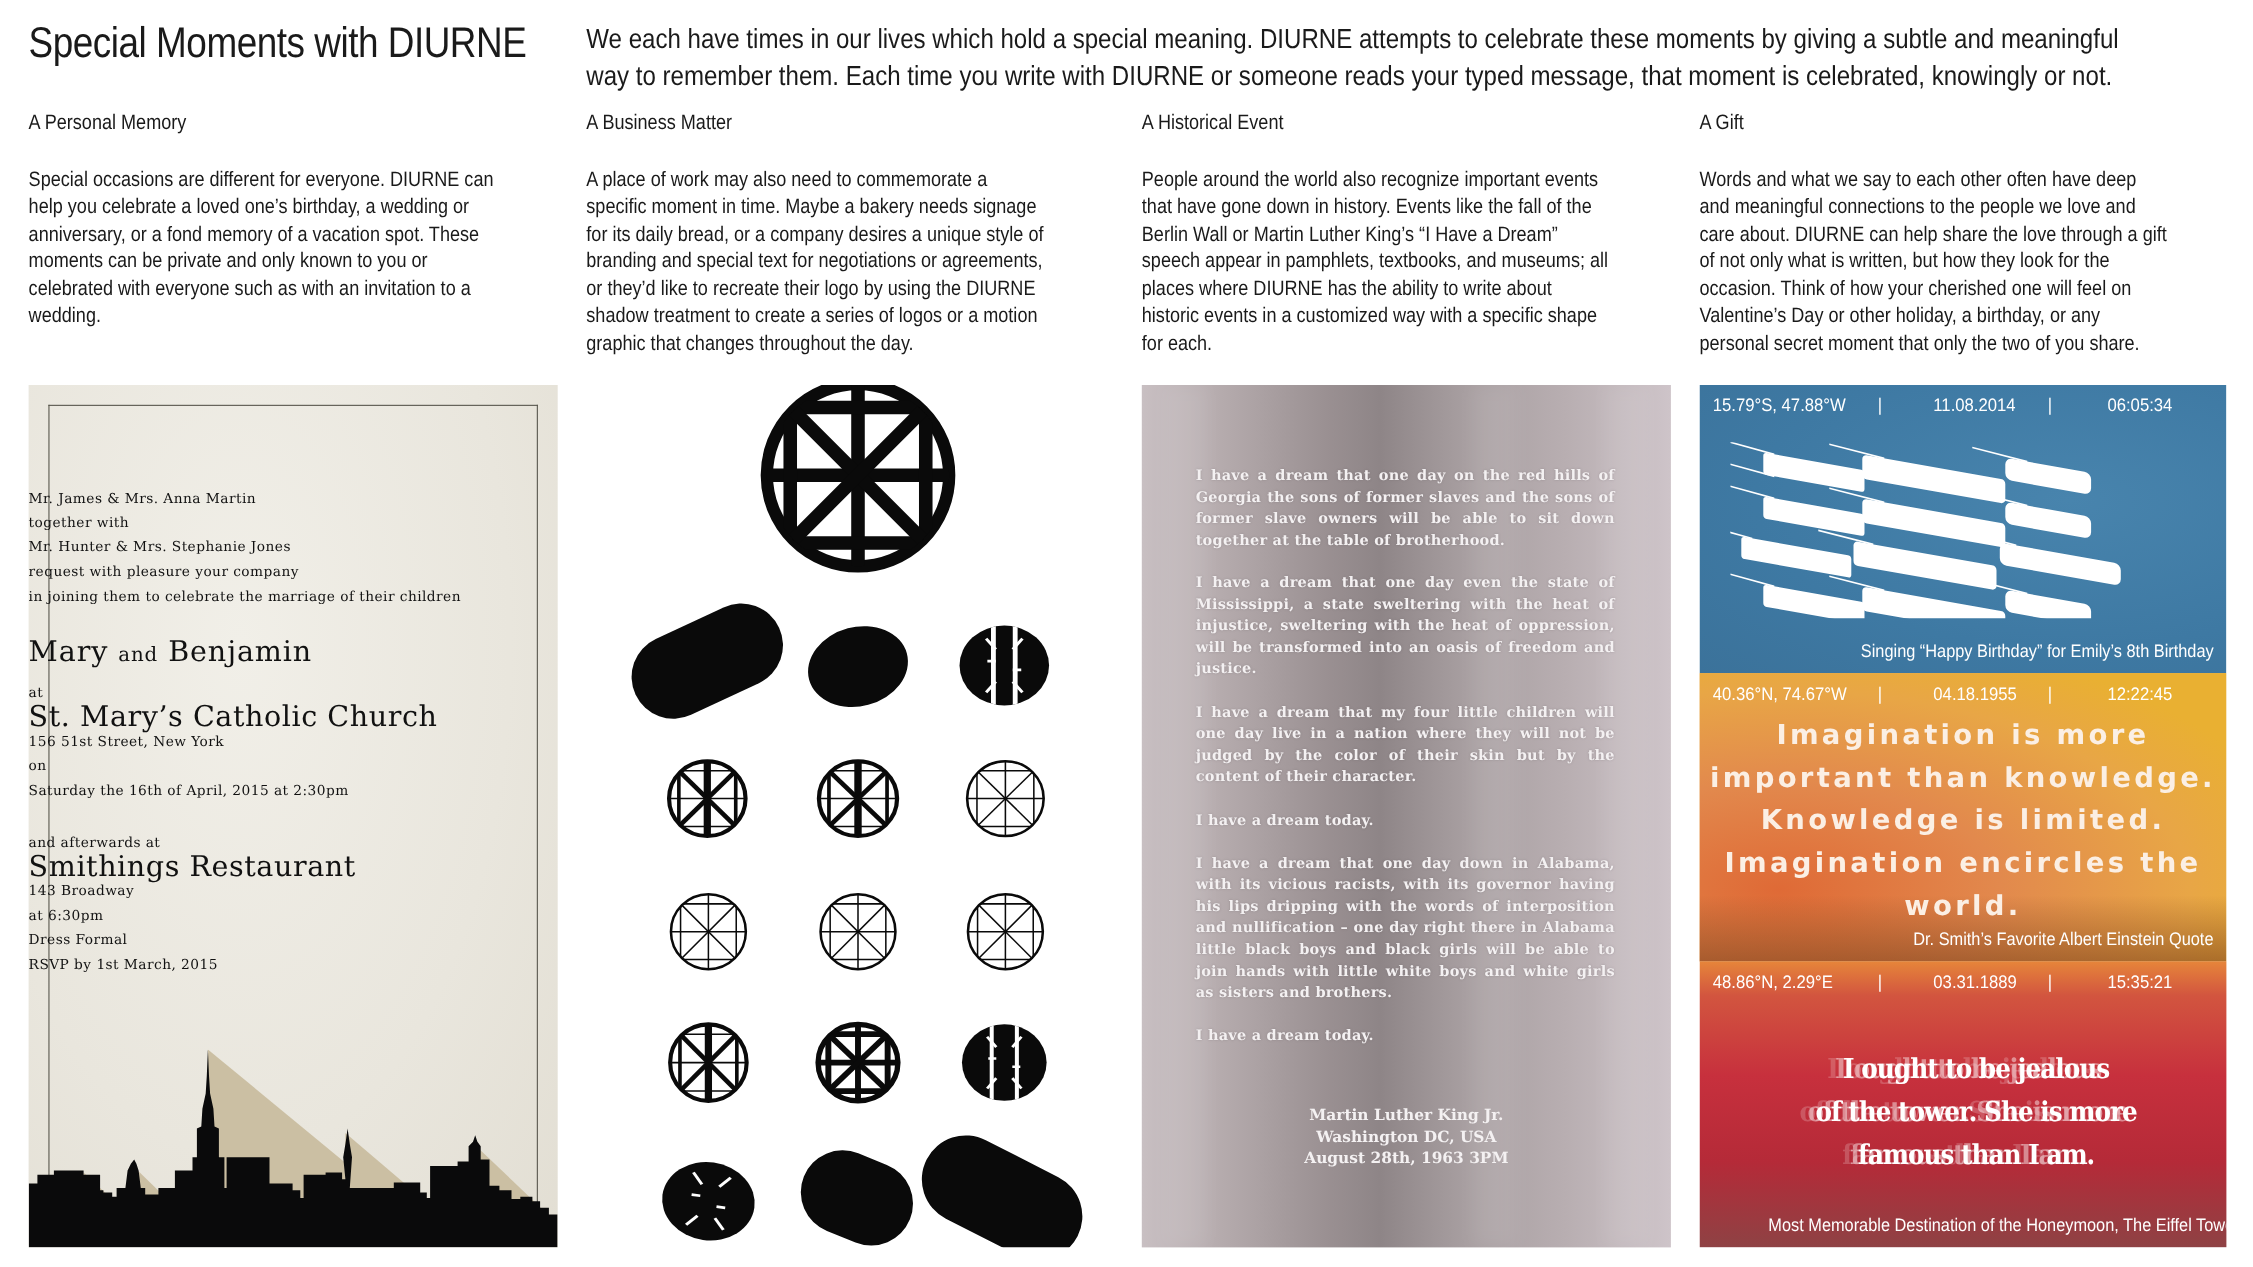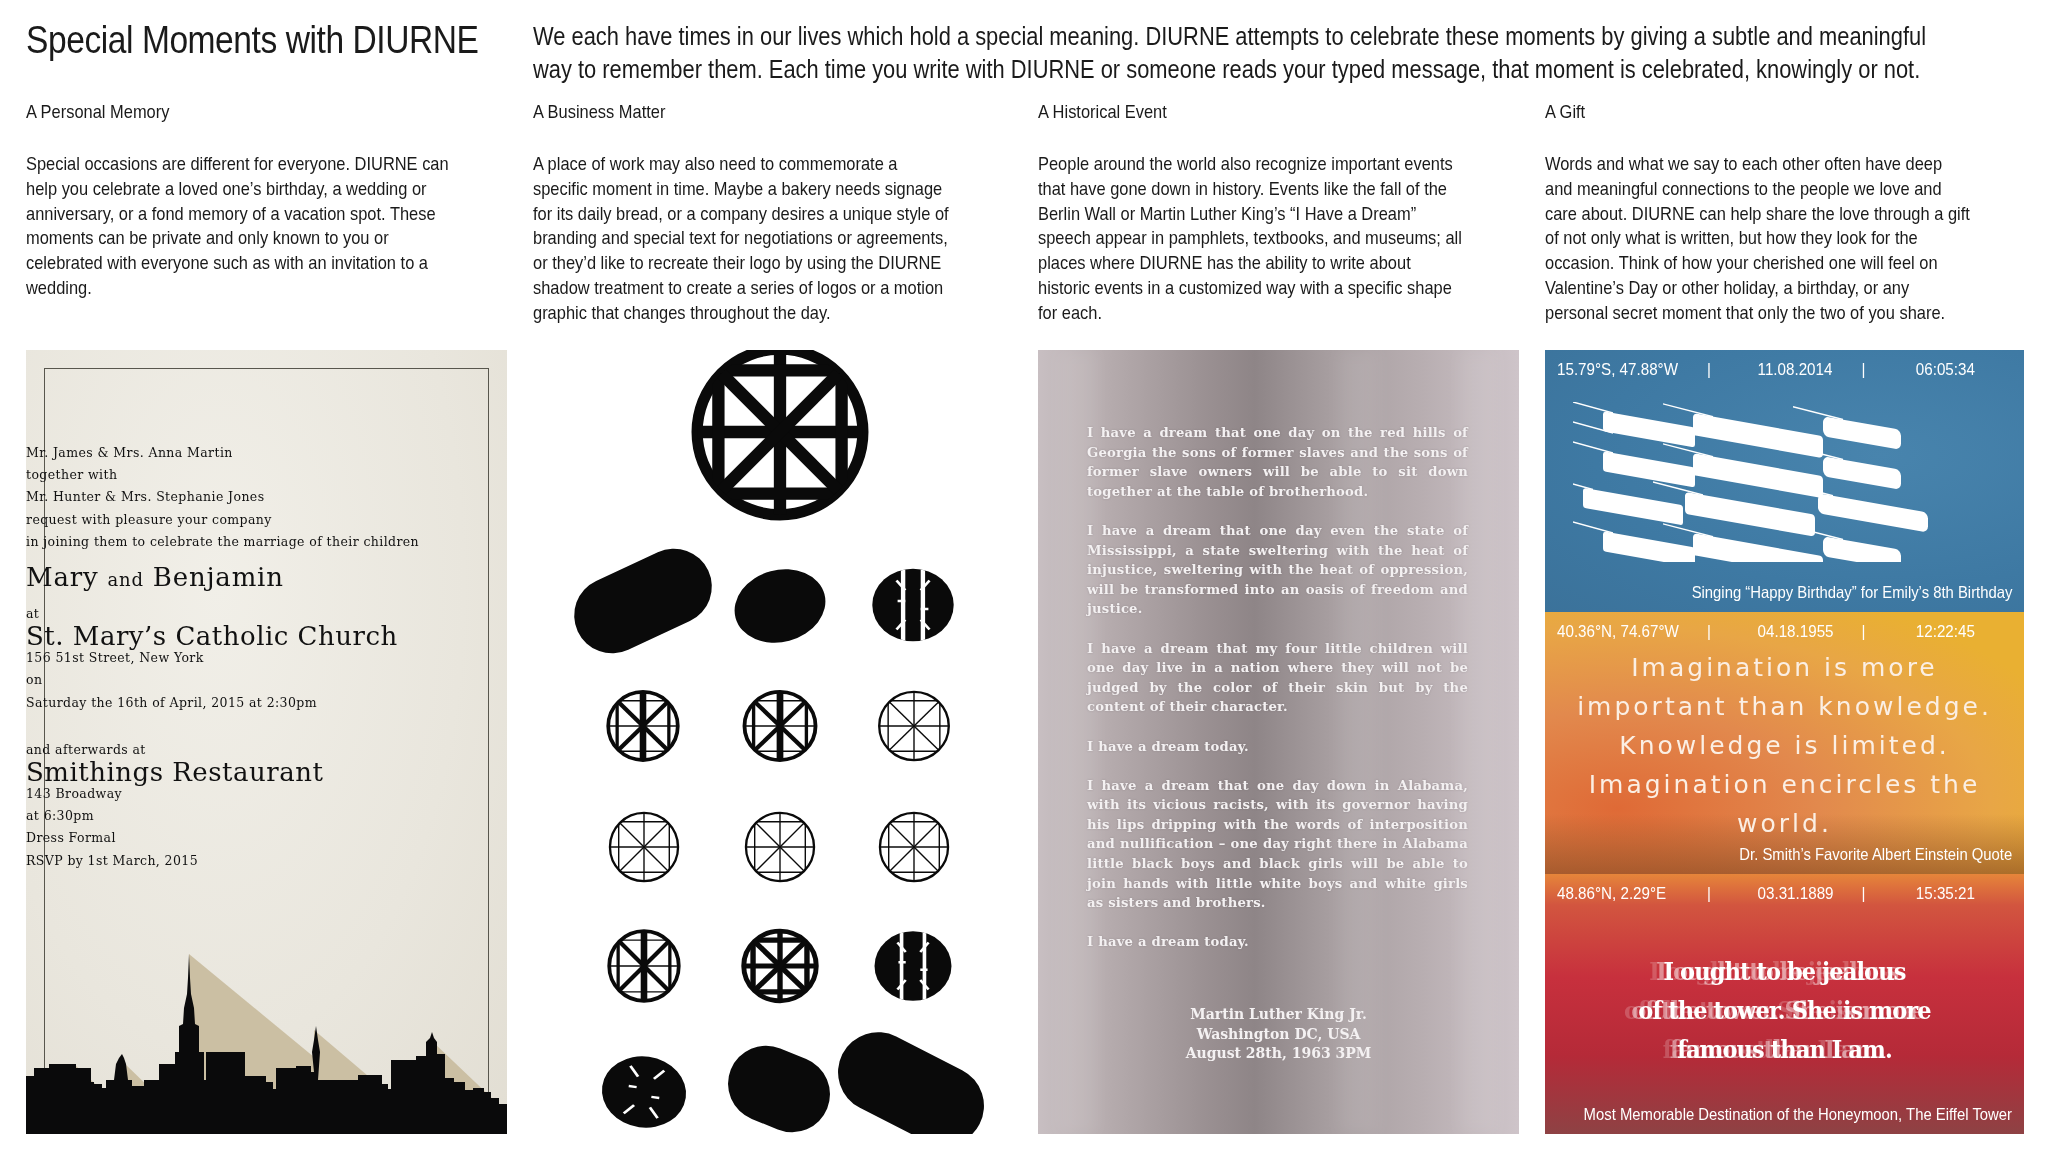--- a/index.html
+++ b/index.html
@@ -20,21 +20,21 @@
   .p1 { left:26px; background: radial-gradient(ellipse at 40% 30%, #f1efe8 0%, #e9e6dd 60%, #e2ded3 100%); }
   .p2 { left:533px; background:#ffffff; }
   .p3 { left:1038px; background:
         linear-gradient(90deg, #c8bfc2 0%, #b5abad 15%, #9a9092 35%, #8e8587 45%, #a69d9f 60%, #b8aeb1 80%, #cec4c9 100%); }
   .p4 { left:1545px; width:479px; background:#ffffff; }
 
   
   .inv-border { position:absolute; left:18px; top:18px; right:18px; bottom:10px; border:1.5px solid #58564d; border-bottom:none; }
   .inv { position:absolute; left:0; right:0; top:92px; text-align:left; font-family:"DejaVu Serif", serif; color:#111; }
   .inv .sm { font-size:12.5px; line-height:22.2px; letter-spacing:0.4px; }
-  .inv .names { font-size:26px; margin-top:8px; line-height:32px; letter-spacing:0.8px; }
+  .inv .names { font-size:26px; margin-top:24px; line-height:32px; letter-spacing:0.8px; }
   .inv .names .and { font-size:18px; }
   .inv .at1 { margin-top:7px; }
   .inv .venue { font-size:26px; line-height:22px; letter-spacing:0.5px; }
   .inv .gap { height:25px; }
   .skyline { position:absolute; left:0; bottom:0; width:481px; height:180px; }
 
   
   .dream { position:absolute; left:49px; top:73px; width:381px; color:#f4f1f2; font-family:"DejaVu Serif", serif;
            font-size:13.2px; line-height:19.6px; text-align:justify; font-weight:bold; letter-spacing:0.2px;
            text-shadow:0 0 2px rgba(90,80,85,0.35); }
@@ -44,23 +44,23 @@
   .blur-streak { position:absolute; top:0; bottom:0; width:40px; background:rgba(255,255,255,0.08); filter:blur(8px); }
 
   
   .card { position:absolute; left:0; width:479px; height:262px; color:#fff; }
   .card .meta { position:absolute; left:12px; right:12px; top:10px; height:22px; font-size:16.5px; transform:scaleX(0.92); transform-origin:left top; width:490px; }
   .card .meta span { position:absolute; top:0; white-space:nowrap; }
   .card .caption { position:absolute; right:12px; bottom:10px; font-size:16.5px; white-space:nowrap; transform:scaleX(0.9); transform-origin:right bottom; }
   .g1 { top:0; background: radial-gradient(ellipse at 70% 40%, #4884ad 0%, #3e79a3 60%, #3b729a 100%); }
   .g2 { top:262px; background: radial-gradient(ellipse at 15% 75%, #df6a36 0%, #e2894d 35%, #e8a646 65%, #e9b032 85%), #e6a23a; }
   .g2::after { content:""; position:absolute; left:0; right:0; bottom:0; height:60px; background:linear-gradient(180deg, rgba(120,60,20,0) 0%, rgba(120,60,25,0.55) 100%); }
-  .g3 { top:524px; height:260px; background: linear-gradient(180deg, #e6853a 0%, #d2553f 12%, #c7303d 40%, #b52a38 70%, #8e4244 100%); }
+  .g3 { top:524px; height:260px; background: linear-gradient(180deg, #e6853a 0%, #d2553f 12%, #c7303d 40%, #b52a38 70%, #8e4244 100%); padding-left: 24px; }
   .quote-einstein { position:absolute; left:0; right:0; top:36px; text-align:center; font-family:"DejaVu Sans", sans-serif;
-                    font-weight:400; font-size:25px; line-height:39px; letter-spacing:3px; color:#fbefe4; z-index:2; }
+                    font-weight:700; font-size:25px; line-height:39px; letter-spacing:3px; color:#fbefe4; z-index:2; }
   .quote-eiffel { position:absolute; left:0; right:0; top:78px; text-align:center; font-family:"DejaVu Serif", serif; font-weight:bold;
                   font-size:25px; line-height:39px; color:#fff; letter-spacing:-1px; transform:scaleX(0.9);
                   text-shadow:-8px 0 0 rgba(255,255,255,0.45), -16px 0 0 rgba(255,255,255,0.2); }
   .g2 .caption { z-index:2; }
   .birthday { position:absolute; left:28px; top:52px; }
 </style>
 </head>
 <body>
 
 <div class="title">Special Moments with DIURNE</div>

